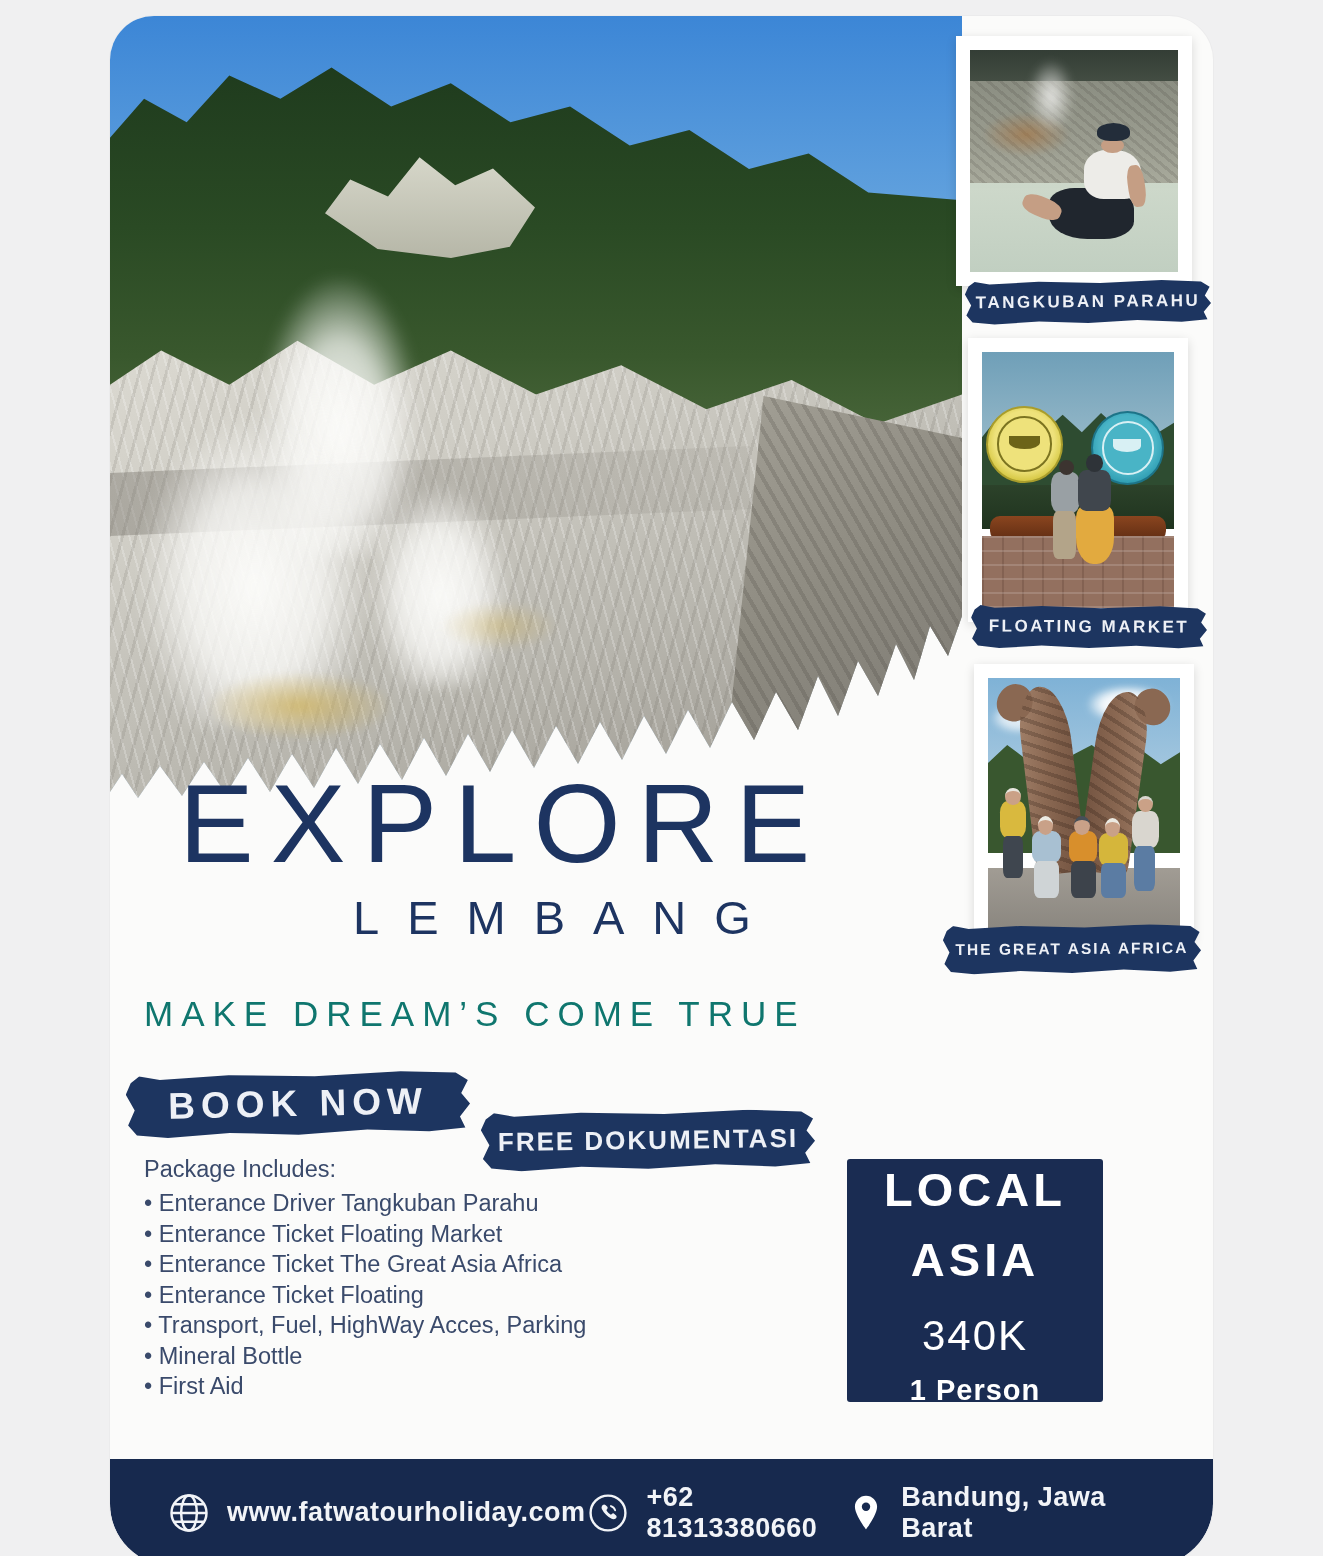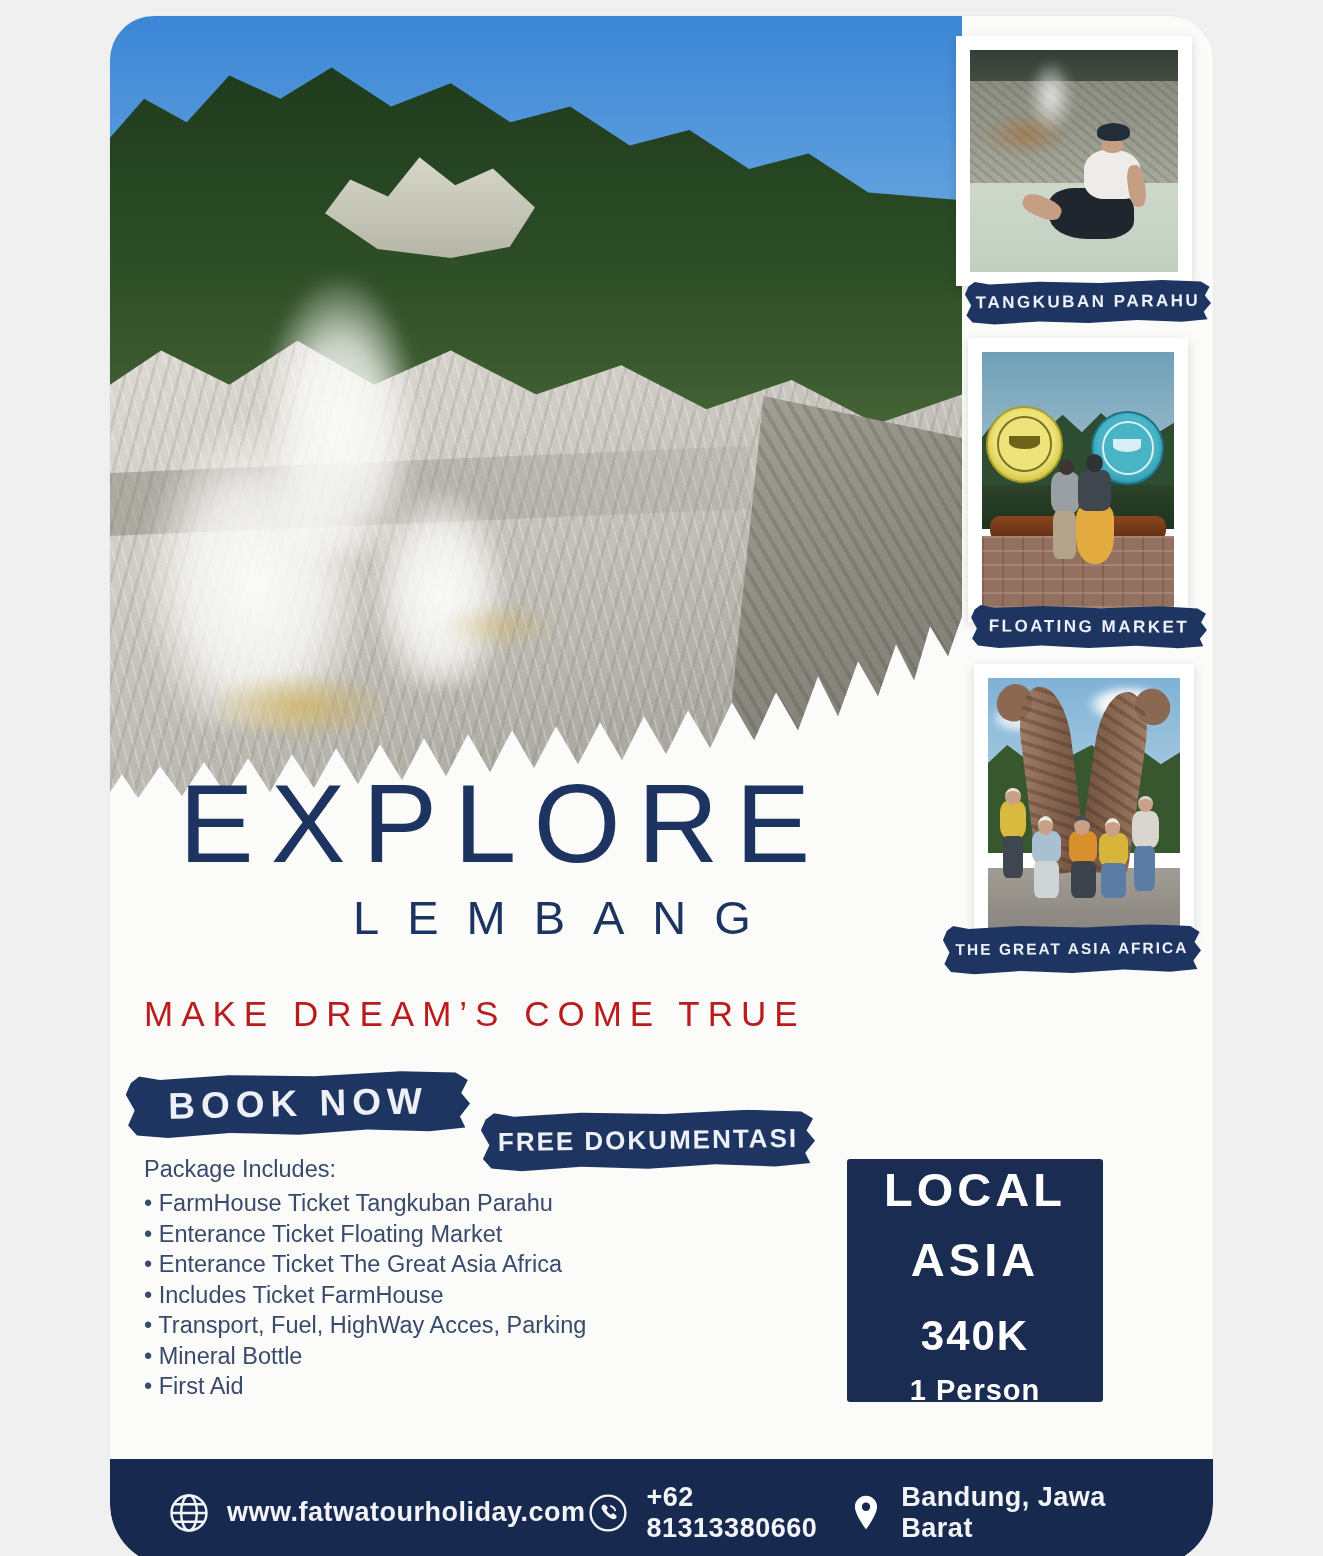--- a/index.html
+++ b/index.html
@@ -152,33 +152,33 @@
   }
   #label1{left:855px;top:264px;width:246px;height:44px;font-size:17px;letter-spacing:2.5px;transform:rotate(-.6deg);font-weight:600;}
   #label2{left:861px;top:589px;width:236px;height:44px;font-size:17px;letter-spacing:2.5px;transform:rotate(.4deg);font-weight:600;}
   #label3{left:833px;top:908px;width:258px;height:50px;font-size:15.5px;letter-spacing:2px;transform:rotate(-.5deg);font-weight:600;}
   
   .title-main{left:30px;top:752px;font-size:112px;line-height:1;letter-spacing:17px;
     color:#1d3461;font-weight:500;margin-left:39px;}
   .title-sub{left:243px;top:878px;font-size:47px;line-height:1;letter-spacing:28px;
     color:#1d3461;font-weight:500;}
   .tagline{left:34px;top:980px;font-size:35px;line-height:1;letter-spacing:8px;
-    color:#b91c1c;font-weight:500;}
+    color:#0f766e;font-weight:500;}
   #book-now{left:16px;top:1056px;width:344px;height:64px;font-size:37px;letter-spacing:6px;transform:rotate(-1.2deg);}
   #free-doc{left:371px;top:1094px;width:334px;height:60px;font-size:26px;letter-spacing:2px;transform:rotate(-.8deg);}
   
   .pkg-heading{left:34px;top:1140px;font-size:23.5px;color:#3a4a6b;}
   .pkg-list{left:34px;top:1172px;margin:0;padding:0;list-style:none;}
   .pkg-list li{font-size:23.5px;line-height:30.5px;color:#3a4a6b;}
   .pkg-list li::before{content:"• ";}
   
   .price-box{left:737px;top:1143px;width:256px;height:243px;background:#1a2c52;border-radius:3px;
     display:flex;flex-direction:column;align-items:center;justify-content:center;color:#fff;}
   .price-l{font-size:47px;font-weight:700;letter-spacing:4px;line-height:1.5;}
-  .price-amount{font-size:42px;font-weight:700;letter-spacing:2px;margin-top:16px;}
+  .price-amount{font-size:42px;font-weight:400;letter-spacing:2px;margin-top:16px;}
   .price-unit{font-size:29px;font-weight:700;letter-spacing:1px;margin-top:14px;}
   
   .footer{left:0;top:1443px;width:1103px;height:107px;background:#17294e;
     border-radius:0 0 62px 62px;display:flex;align-items:center;justify-content:space-between;
     padding:0 56px 0 58px;box-sizing:border-box;color:#f2f4f8;}
   .f-item{display:flex;align-items:center;gap:17px;font-size:27px;font-weight:600;letter-spacing:.5px;}
   .f-icon{display:flex;align-items:center;justify-content:center;}
 </style>
 </head>
 <body>
@@ -278,24 +278,24 @@
 
   <div class="abs brush" id="book-now">
     <span>BOOK NOW</span>
   </div>
   <div class="abs brush" id="free-doc">
     <span>FREE DOKUMENTASI</span>
   </div>
 
   <div class="abs pkg-heading">Package Includes:</div>
   <ul class="abs pkg-list">
-    <li>FarmHouse Ticket Tangkuban Parahu</li>
+    <li>Enterance Driver Tangkuban Parahu</li>
     <li>Enterance Ticket Floating Market</li>
     <li>Enterance Ticket The Great Asia Africa</li>
-    <li>Includes Ticket FarmHouse</li>
+    <li>Enterance Ticket Floating</li>
     <li>Transport, Fuel, HighWay Acces, Parking</li>
     <li>Mineral Bottle</li>
     <li>First Aid</li>
   </ul>
 
   <div class="abs price-box">
     <div class="price-l">LOCAL</div>
     <div class="price-l">ASIA</div>
     <div class="price-amount">340K</div>
     <div class="price-unit">1 Person</div>

